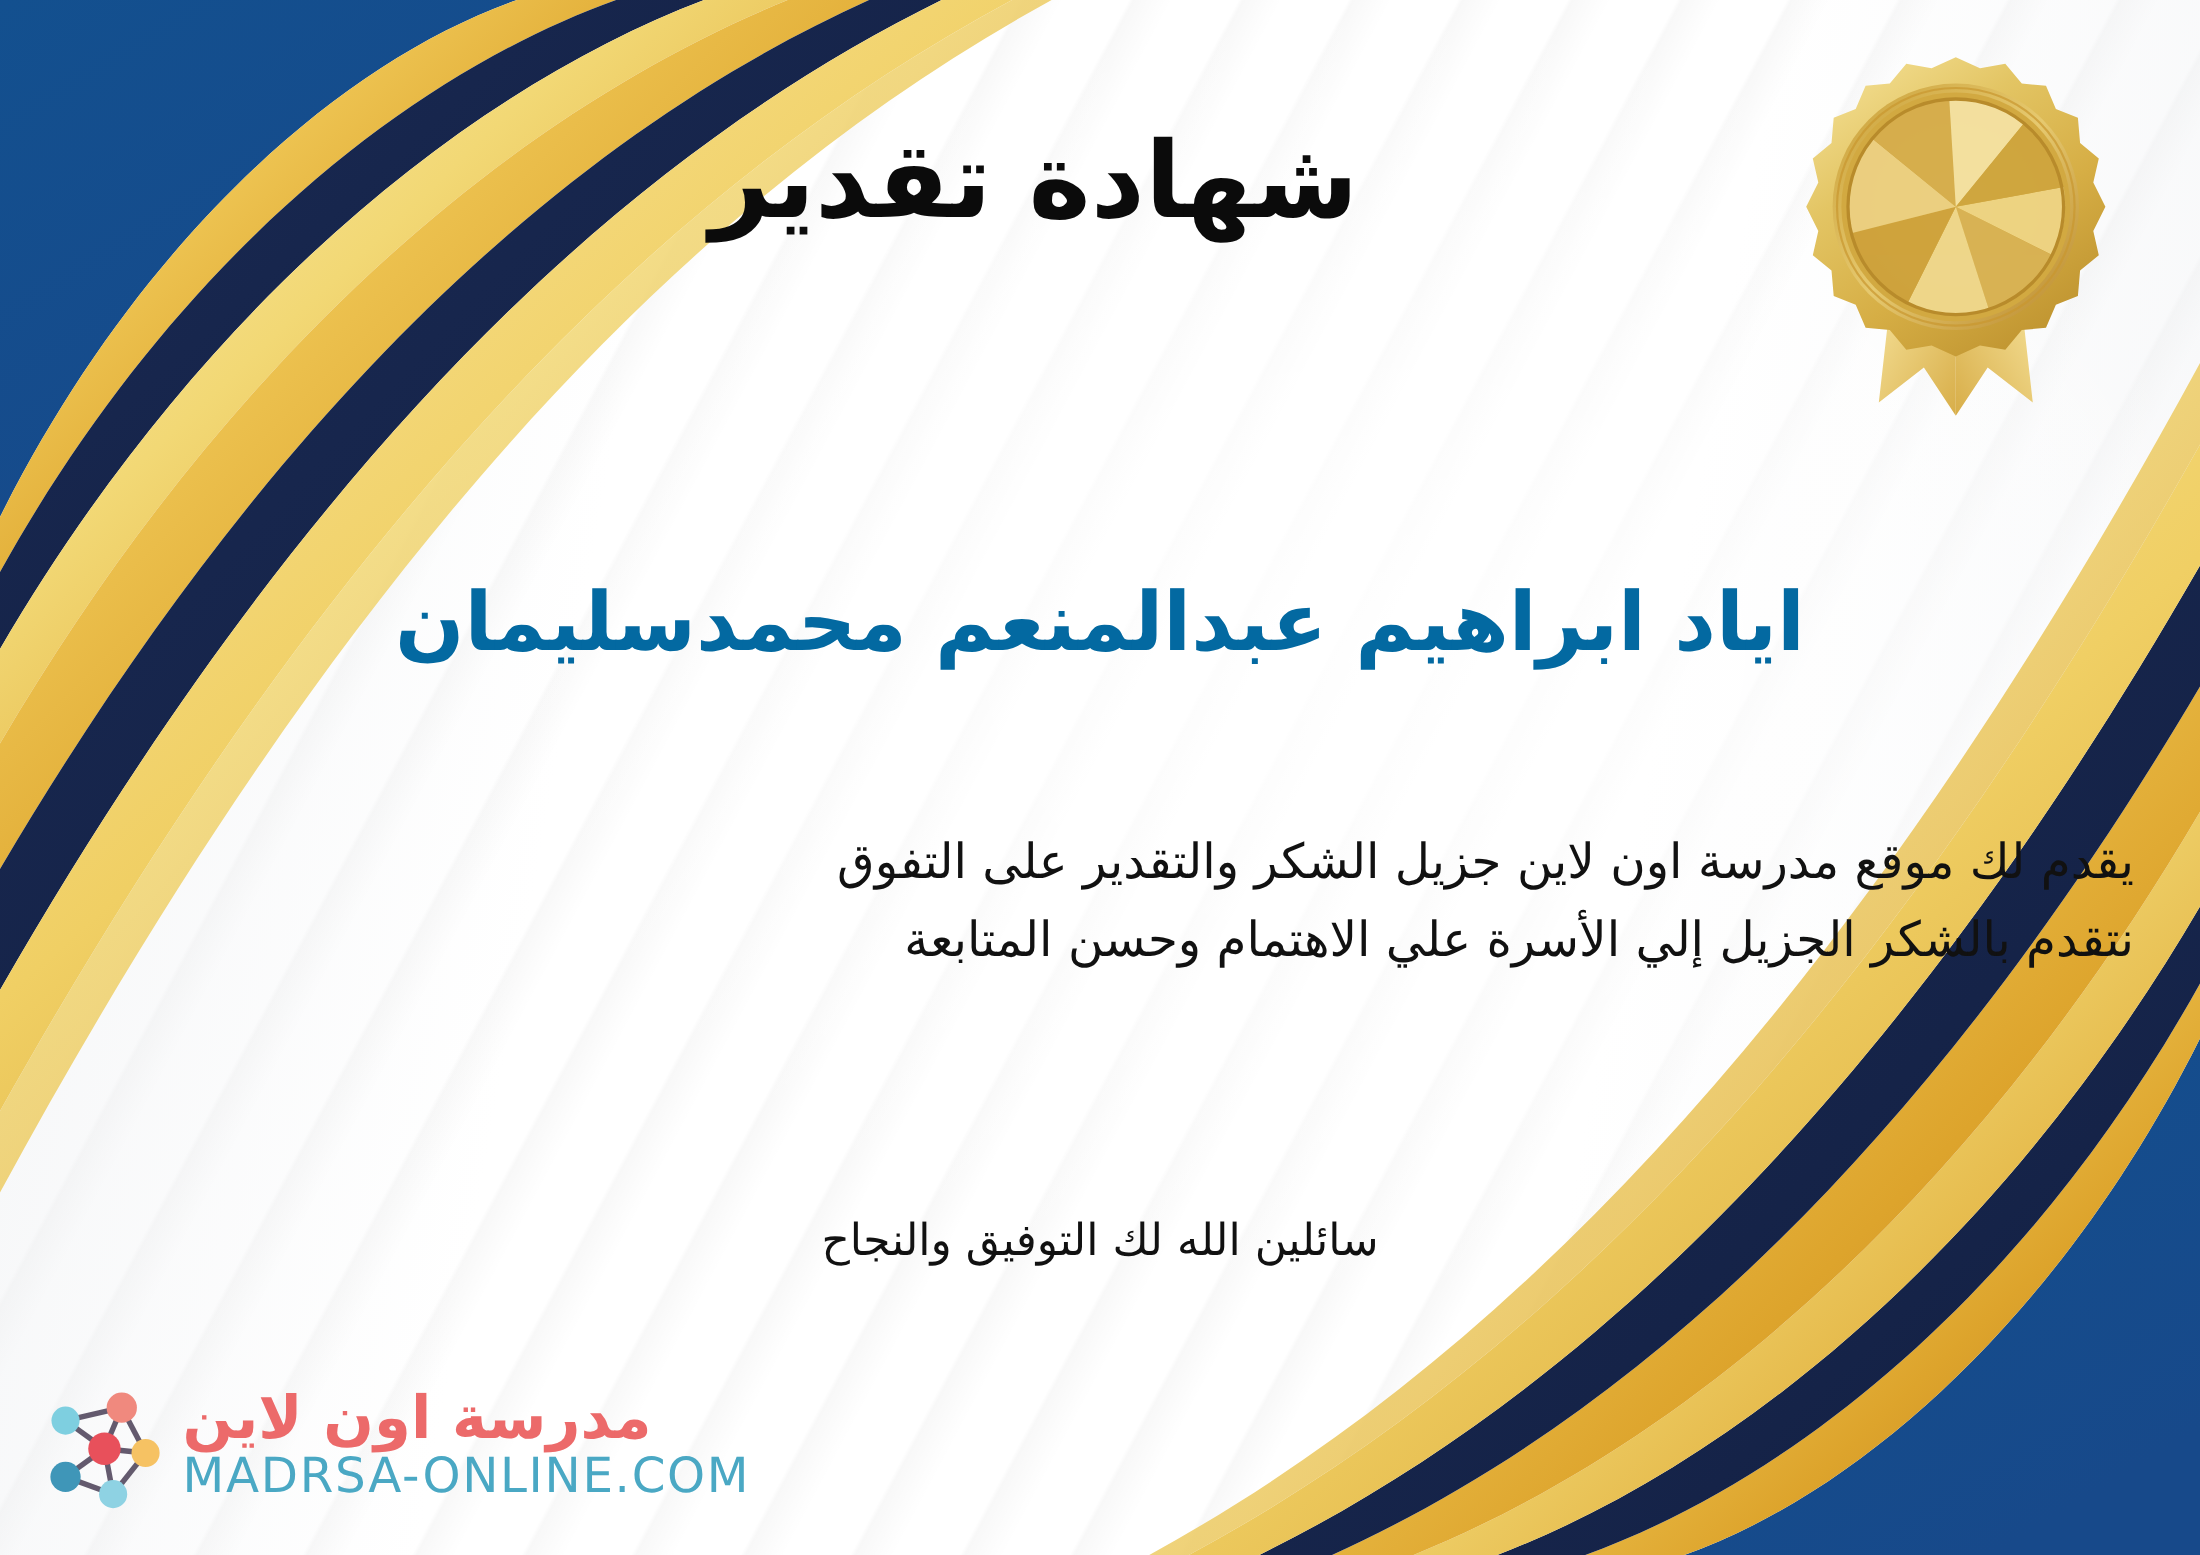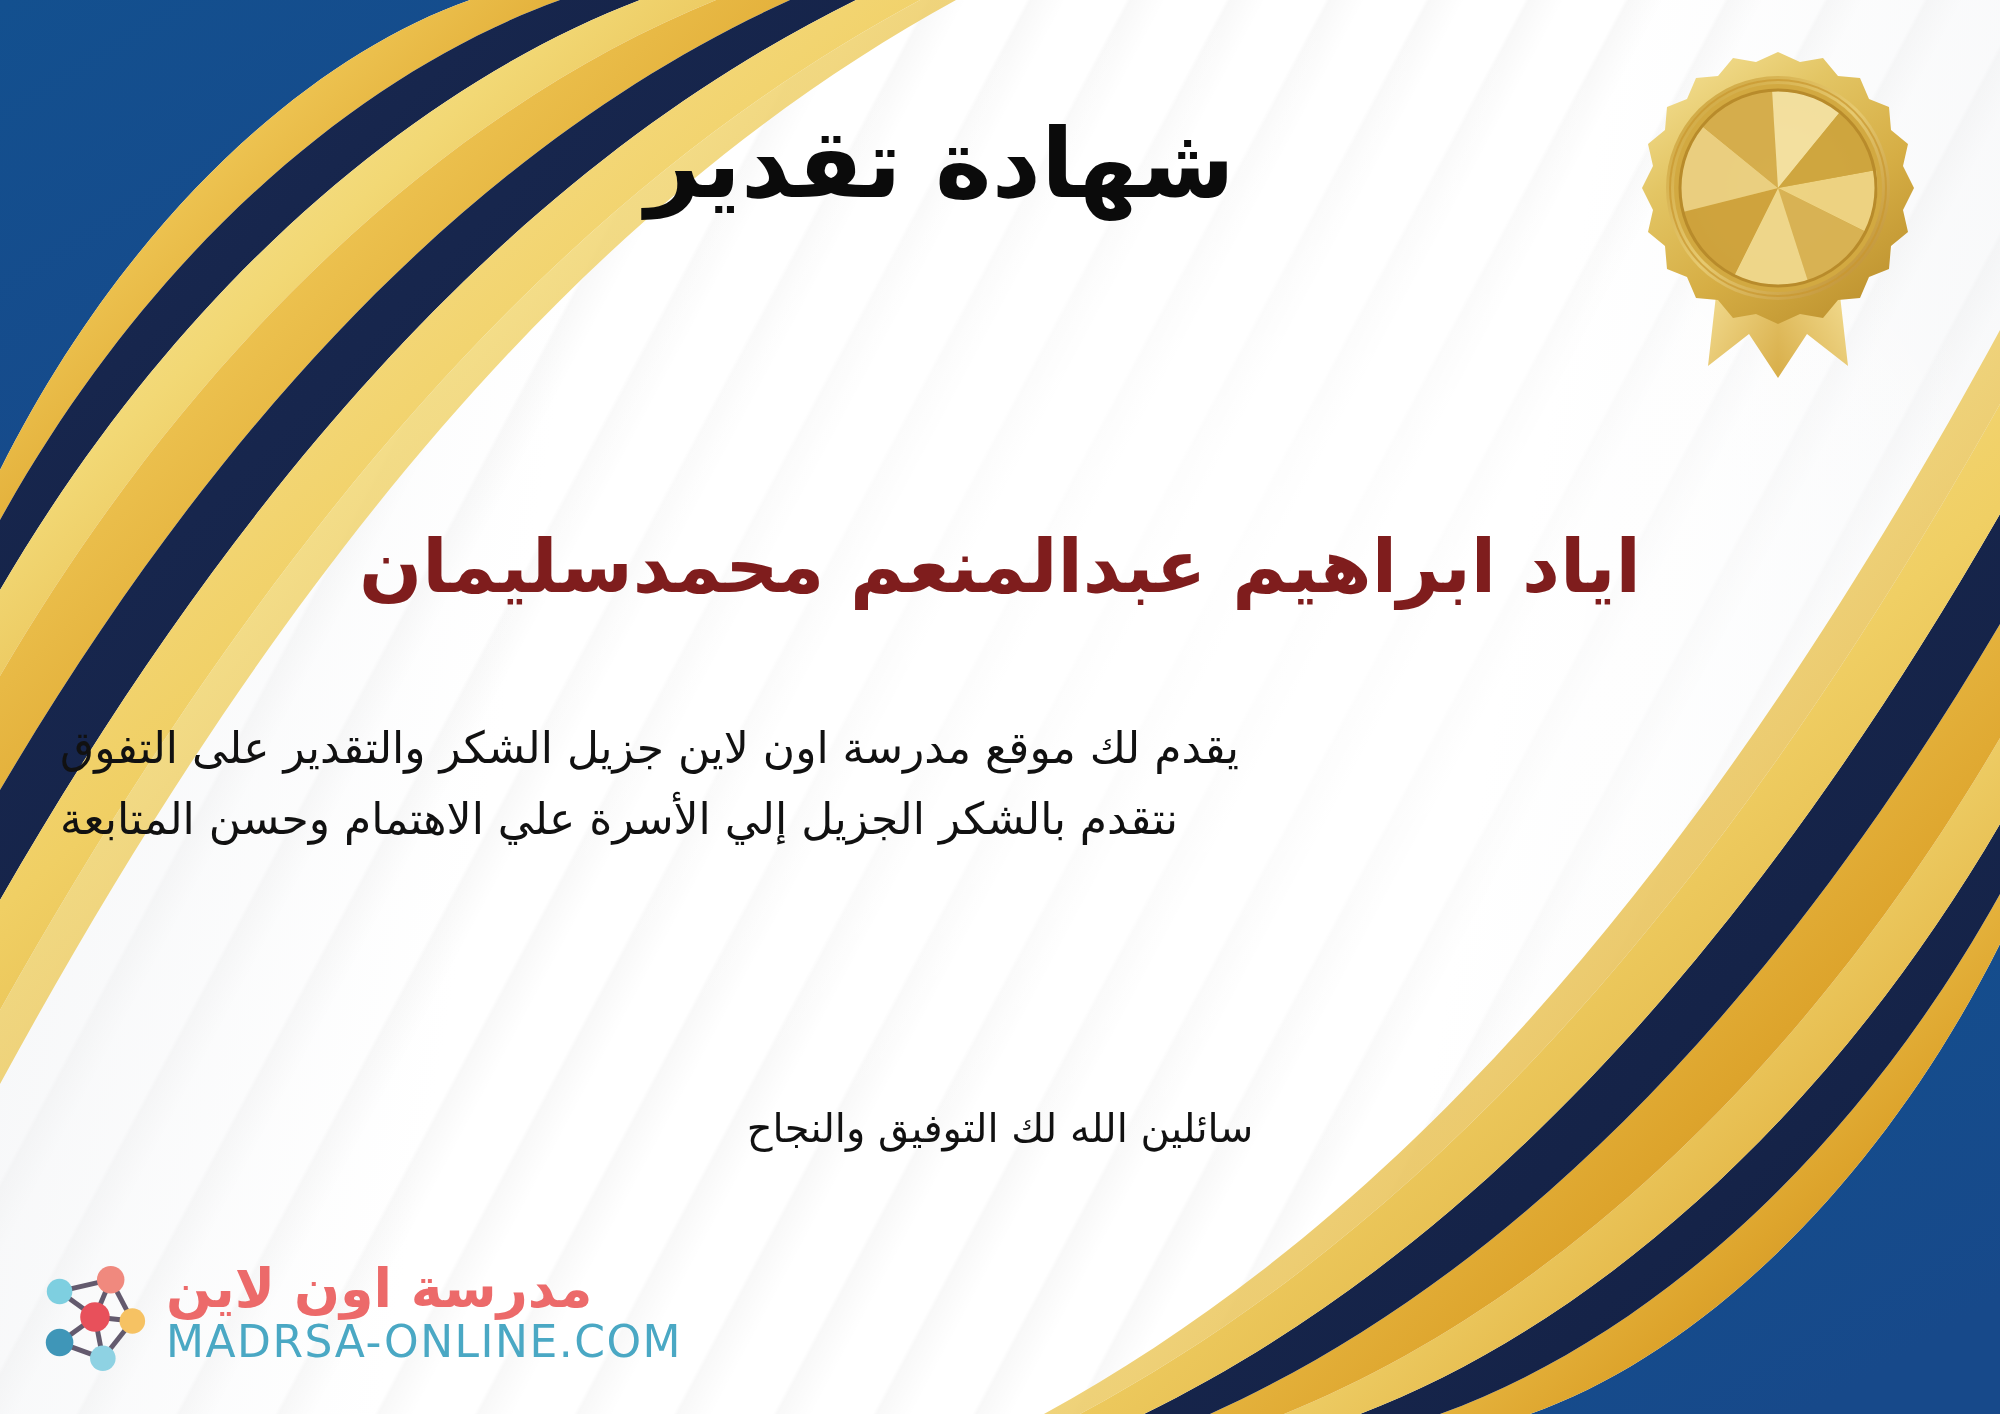--- a/index.html
+++ b/index.html
@@ -82,31 +82,31 @@
   }
 
   .recipient-name {
     position: absolute;
     top: 520px;
     left: 0;
     right: 0;
     text-align: center;
     font-size: 74px;
     font-weight: 700;
-    color: #7f1d1d;
+    color: #0369a1;
     line-height: 1.25;
     padding: 0 110px;
   }
 
   .body-block {
     position: absolute;
-    top: 712px;
+    top: 748px;
     left: 60px;
     right: 60px;
-    text-align: left;
+    text-align: right;
     color: #111111;
     font-size: 44px;
     line-height: 1.62;
     font-weight: 400;
   }
   .body-line {
     display: block;
     white-space: nowrap;
   }
   .score {

